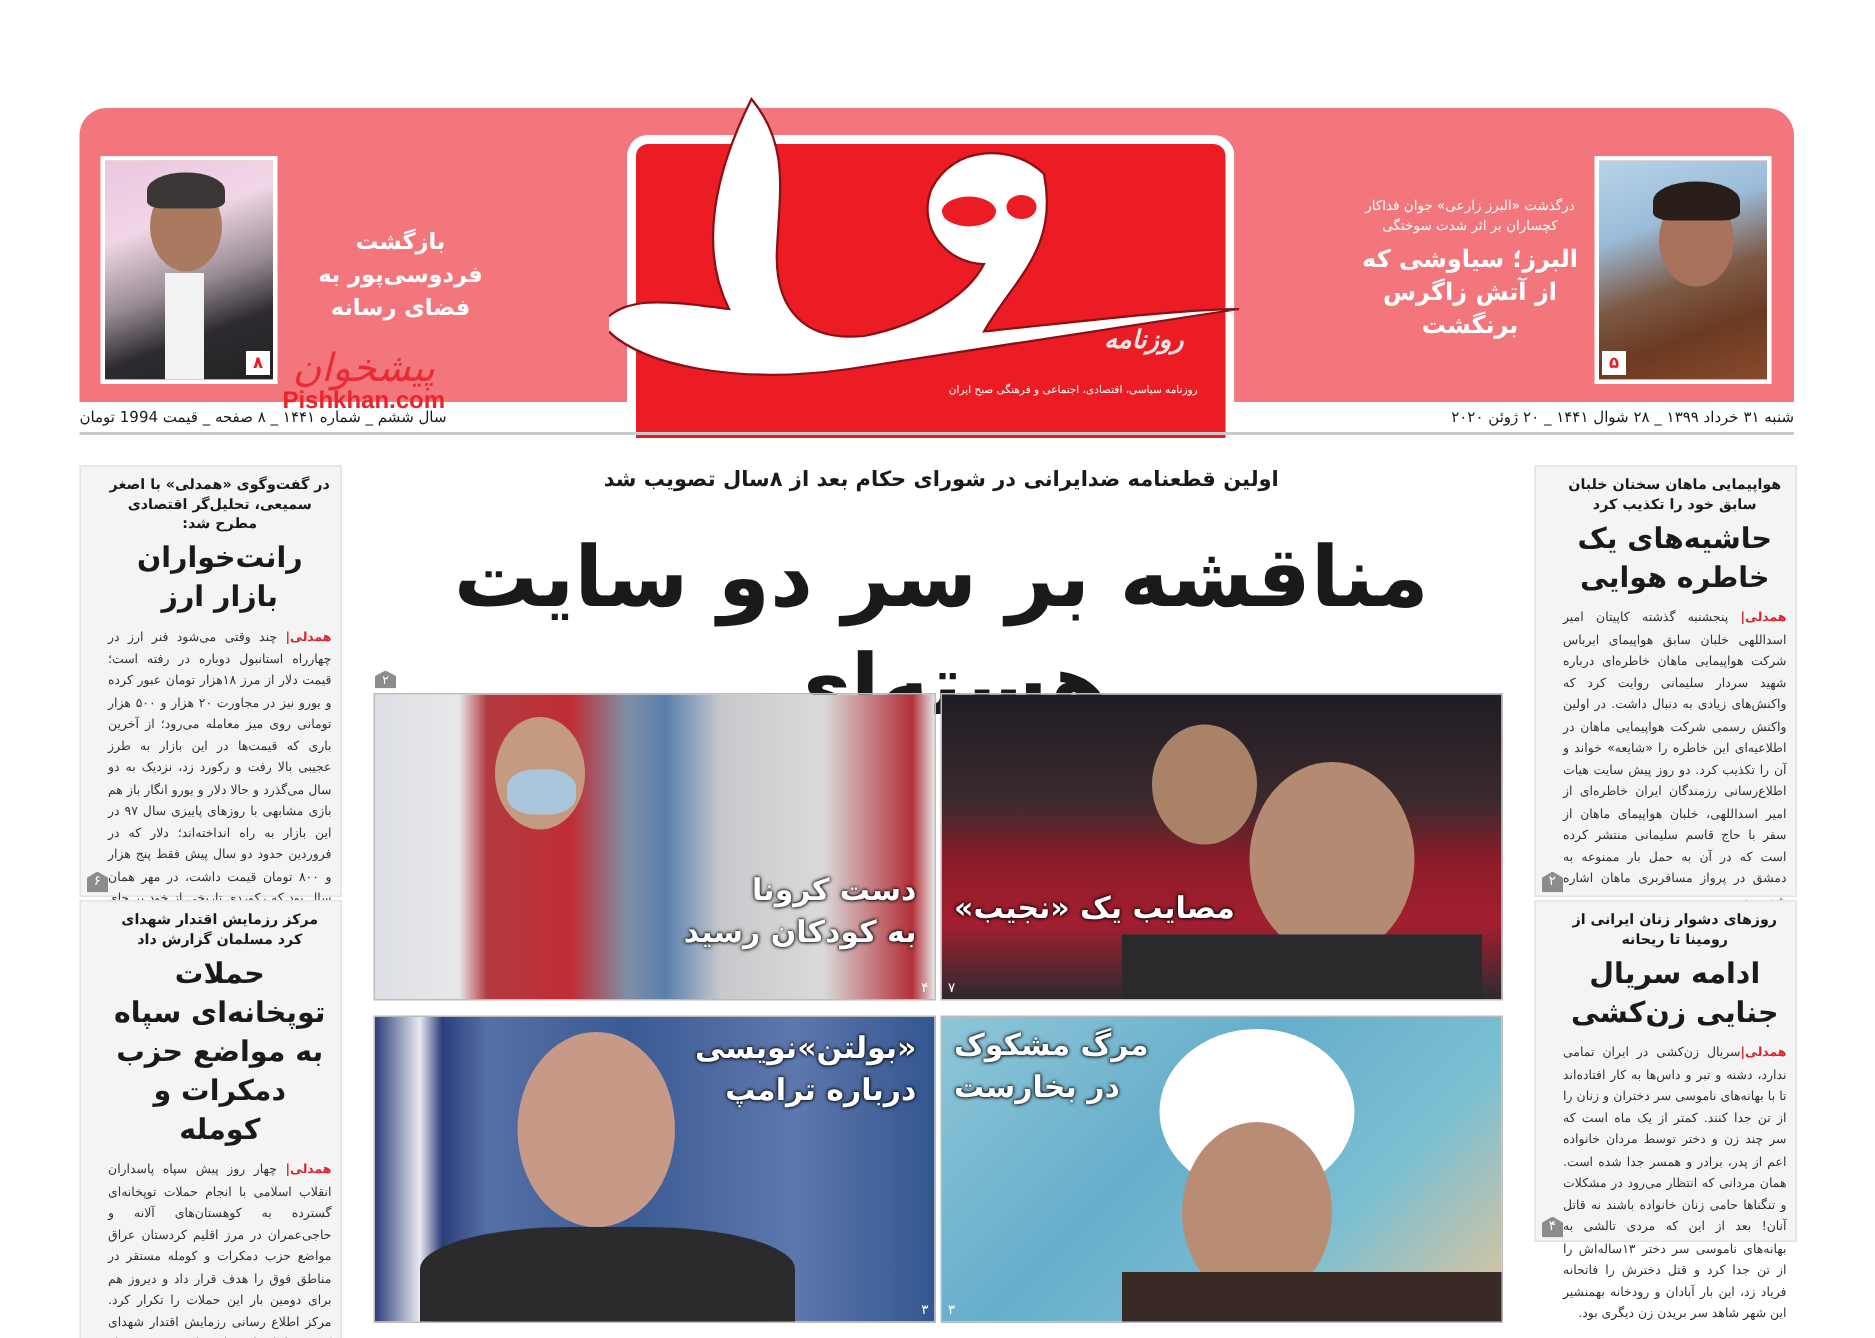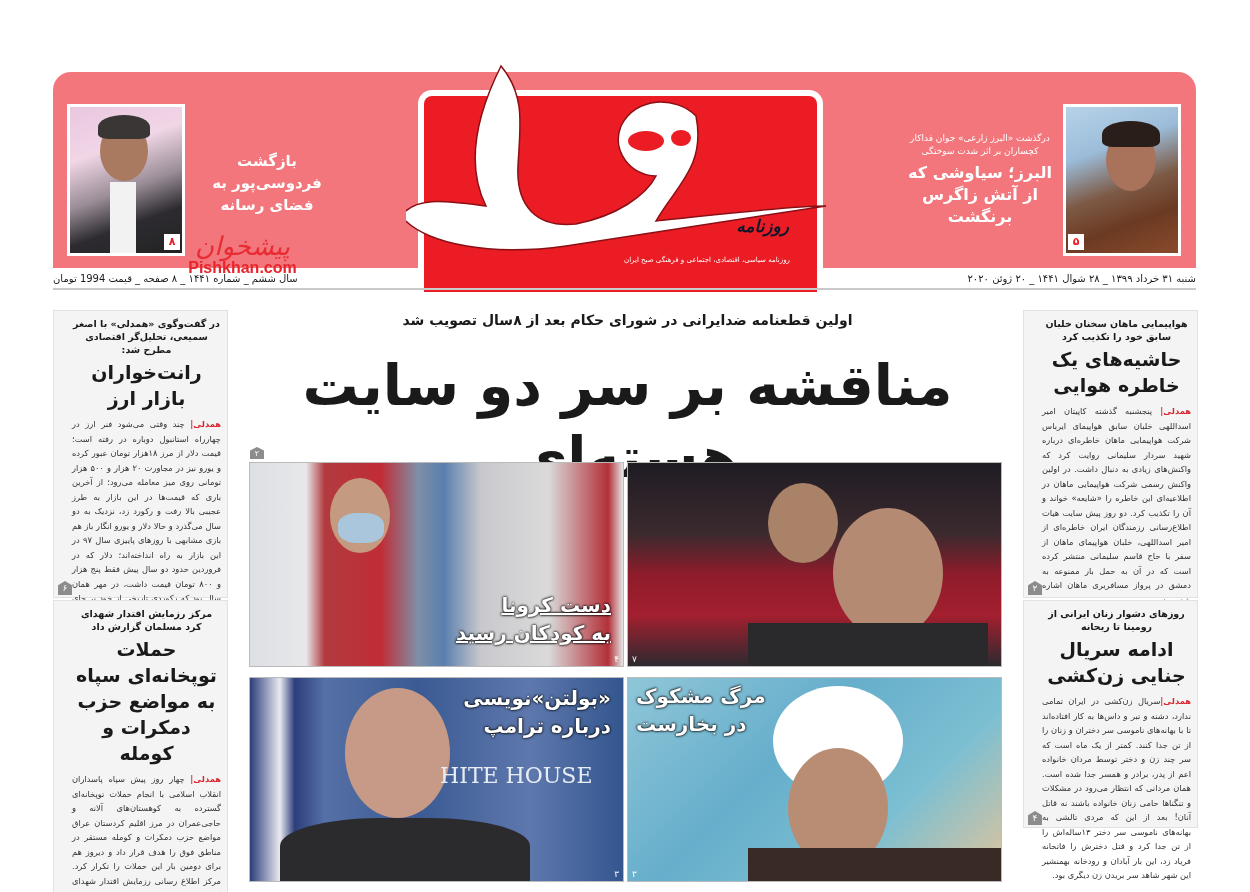--- a/index.html
+++ b/index.html
@@ -13,25 +13,25 @@
   }
   .logo-box {
     position: absolute; left: 418px; top: 90px; width: 405px; height: 202px;
     background: #ec1c24; border: 6px solid #ffffff; border-radius: 14px 14px 0 0; border-bottom: none;
     overflow: visible;
   }
   .logo-word {
     position: absolute; left: -18px; top: -40px; width: 440px; height: 230px;
   }
   .logo-sub {
-    position: absolute; right: 28px; top: 120px; color: #0f172a; font-size: 17px; font-weight: bold;
+    position: absolute; right: 28px; top: 120px; color: #e5e5e5; font-size: 17px; font-weight: bold;
     font-family: "DejaVu Serif", serif; font-style: italic;
   }
   .logo-tagline {
-    position: absolute; left: 0; right: 10px; top: 160px; text-align: left;
+    position: absolute; left: 0; right: 10px; top: 160px; text-align: center;
     font-size: 7px; color: #fff; padding-left: 200px;
   }
 
   .teaser-photo {
     position: absolute; width: 118px; height: 152px; border: 3px solid #fff; overflow: hidden;
   }
   .teaser-photo .num {
     position: absolute; bottom: 3px; width: 16px; height: 16px; background: #fff; color: #ec1c24;
     font-size: 11px; font-weight: bold; text-align: center; line-height: 16px;
   }
@@ -153,40 +153,40 @@
 <div class="side-col col-left-2">
   <div class="kicker">مرکز رزمایش اقتدار شهدای کرد مسلمان گزارش داد</div>
   <div class="title">حملات توپخانه‌ای سپاه به مواضع حزب دمکرات و کومله</div>
   <div class="body"><span class="brand">همدلی|</span><span> چهار روز پیش سپاه پاسداران انقلاب اسلامی با انجام حملات توپخانه‌ای گسترده به کوهستان‌های آلانه و حاجی‌عمران در مرز اقلیم کردستان عراق مواضع حزب دمکرات و کومله مستقر در مناطق فوق را هدف قرار داد و دیروز هم برای دومین بار این حملات را تکرار کرد. مرکز اطلاع رسانی رزمایش اقتدار شهدای کرد مسلمان از فرار عناصر حزب منحله دمکرات کردستان ایران و کومله از ارتفاعات آلانه، چومان و حاجی عمران خبر داد.</span></div>
   <div class="page-tag">۲</div>
 </div>
 
 <div class="story s-corona">
   <div class="face" style="left:80px;top:15px;width:60px;height:75px;background:#c49a80;"></div>
   <div class="face" style="left:88px;top:50px;width:46px;height:30px;background:#a9c6dd;border-radius:40%;"></div>
-  <div class="cap" style="right:12px;top:128px;text-decoration:underline;">
+  <div class="cap" style="right:12px;top:116px;">
     <div>دست کرونا</div>
     <div>به کودکان رسید</div>
   </div>
   <div class="pnum" style="right:4px;">۴</div>
 </div>
 
 <div class="story s-najib">
   <div class="face" style="left:205px;top:45px;width:110px;height:130px;background:#b48a72;"></div>
   <div class="face" style="left:140px;top:20px;width:70px;height:80px;background:#a98268;"></div>
   <div style="position:absolute;left:120px;top:160px;width:240px;height:50px;background:#2a2a2c;"></div>
   <div class="cap" style="left:8px;top:128px;text-align:left;">
+    <div>مصایب یک «نجیب»</div>
   </div>
   <div class="pnum" style="left:4px;">۷</div>
 </div>
 
 <div class="story s-bolton">
   <div class="face" style="left:95px;top:10px;width:105px;height:130px;background:#c69a86;"></div>
   <div style="position:absolute;left:30px;top:140px;width:250px;height:70px;background:#2b2b2e;border-radius:40% 40% 0 0;"></div>
-  <div style="position:absolute;left:190px;top:85px;width:180px;color:#e8edf5;font-family:'DejaVu Serif',serif;font-size:22px;direction:ltr;">HITE HOUSE</div>
   <div class="cap" style="right:12px;top:6px;">
     <div>«بولتن»نویسی</div>
     <div>درباره ترامپ</div>
   </div>
   <div class="pnum" style="right:4px;">۳</div>
 </div>
 
 <div class="story s-mansouri">
   <div class="face" style="left:145px;top:8px;width:130px;height:110px;background:#ffffff;"></div>
   <div class="face" style="left:160px;top:70px;width:100px;height:120px;background:#b88d74;"></div>

